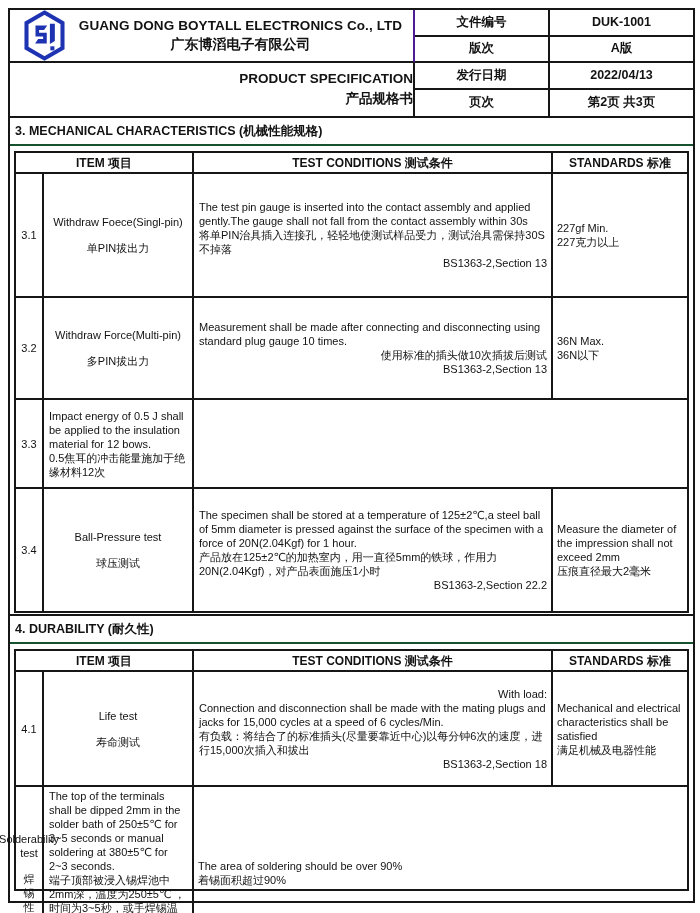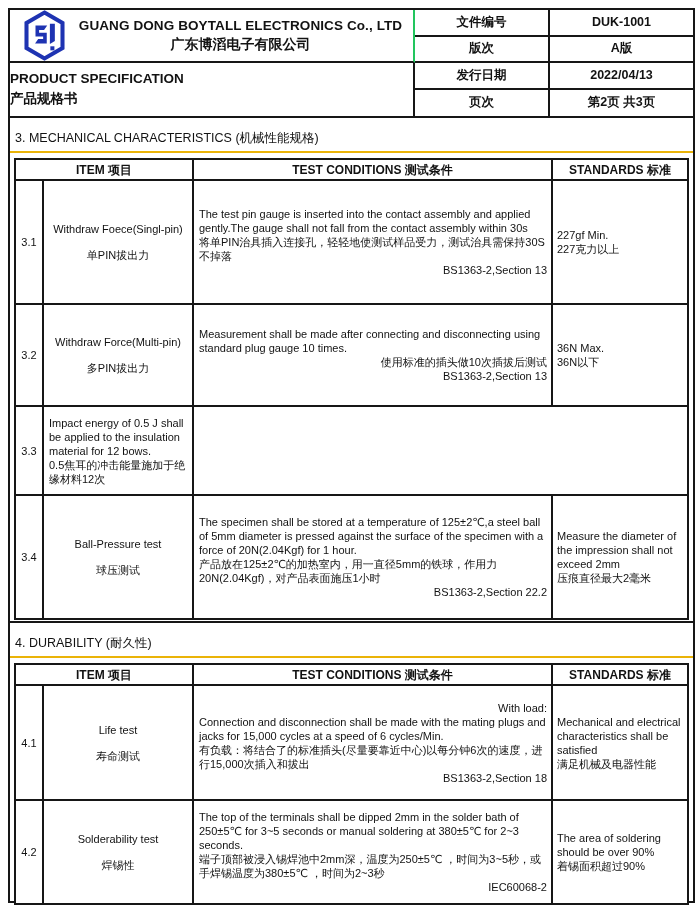--- a/index.html
+++ b/index.html
@@ -16,46 +16,46 @@
   }
   
   .hdr {
     display:grid;
     grid-template-columns:405px 135px 1fr;
     grid-template-rows:repeat(4,26.5px);
     border-bottom:2px solid #161616;
   }
   .hdr-company {
     grid-column:1; grid-row:1 / 3;
-    border-right:2px solid #22c55e; border-bottom:2px solid #161616;
+    border-right:2px solid #4c1d95; border-bottom:2px solid #161616;
     display:flex; align-items:center; padding:2px 6px 2px 12px;
   }
   .hdr-spec {
     grid-column:1; grid-row:3 / 5;
     border-right:2px solid #161616;
-    display:flex; flex-direction:column; align-items:flex-start; justify-content:center;
+    display:flex; flex-direction:column; align-items:flex-end; justify-content:center;margin-left:44px;
   }
   .logo-wrap { flex:0 0 52px; display:flex; align-items:center; }
   .company-text { flex:1; text-align:center; }
   .company-en { font-weight:bold; font-size:13.5px; letter-spacing:0.1px; }
   .company-cn { font-weight:bold; font-size:14px; margin-top:3px; }
   .spec-en { font-weight:bold; font-size:13.5px; }
   .spec-cn { font-weight:bold; font-size:13.5px; margin-top:4px; }
   .hcell {
     display:flex; align-items:center; justify-content:center;
     font-weight:bold; font-size:12.5px;
     border-bottom:2px solid #161616;
   }
   .hcell.lab { border-right:2px solid #161616; }
   .hcell.last { border-bottom:none; }
   
   .sec-title {
-    font-weight:normal; font-size:12.5px;
-    padding:12px 4px 4px 5px;
-    border-bottom:2px solid #eab308;
+    font-weight:bold; font-size:12.5px;
+    padding:5px 4px 4px 5px;
+    border-bottom:2px solid #14532d;
   }
   .sec-title.second { border-top:2px solid #161616; margin-top:-2px; }
   
   .ttable {
     margin:5px 4px 3px 4px;
     border:2px solid #161616;
     background:#fff;
   }
   .trow { display:grid; grid-template-columns:28px 150px 1fr 134px; }
   .trow + .trow { border-top:2px solid #161616; }
@@ -202,21 +202,20 @@
           <div>有负载：将结合了的标准插头(尽量要靠近中心)以每分钟6次的速度，进行15,000次插入和拔出</div>
           <div>BS1363-2,Section 18</div>
         </div>
       <div class="c std">
           <div>Mechanical and electrical characteristics shall be satisfied</div>
           <div>满足机械及电器性能</div>
         </div>
     </div>
 
     <div class="trow r42">
-      <div class="c num bline">4.2</div>
       <div class="c item bline">
         <div>Solderability test</div>
         <div>焊锡性</div>
       </div>
       <div class="c cond bline">
           <div>The top of the terminals shall be dipped 2mm in the solder bath of 250±5℃ for 3~5 seconds or manual soldering at 380±5℃ for 2~3 seconds.</div>
           <div>端子顶部被浸入锡焊池中2mm深，温度为250±5℃ ，时间为3~5秒，或手焊锡温度为380±5℃ ，时间为2~3秒</div>
           <div>IEC60068-2</div>
         </div>
       <div class="c std">

